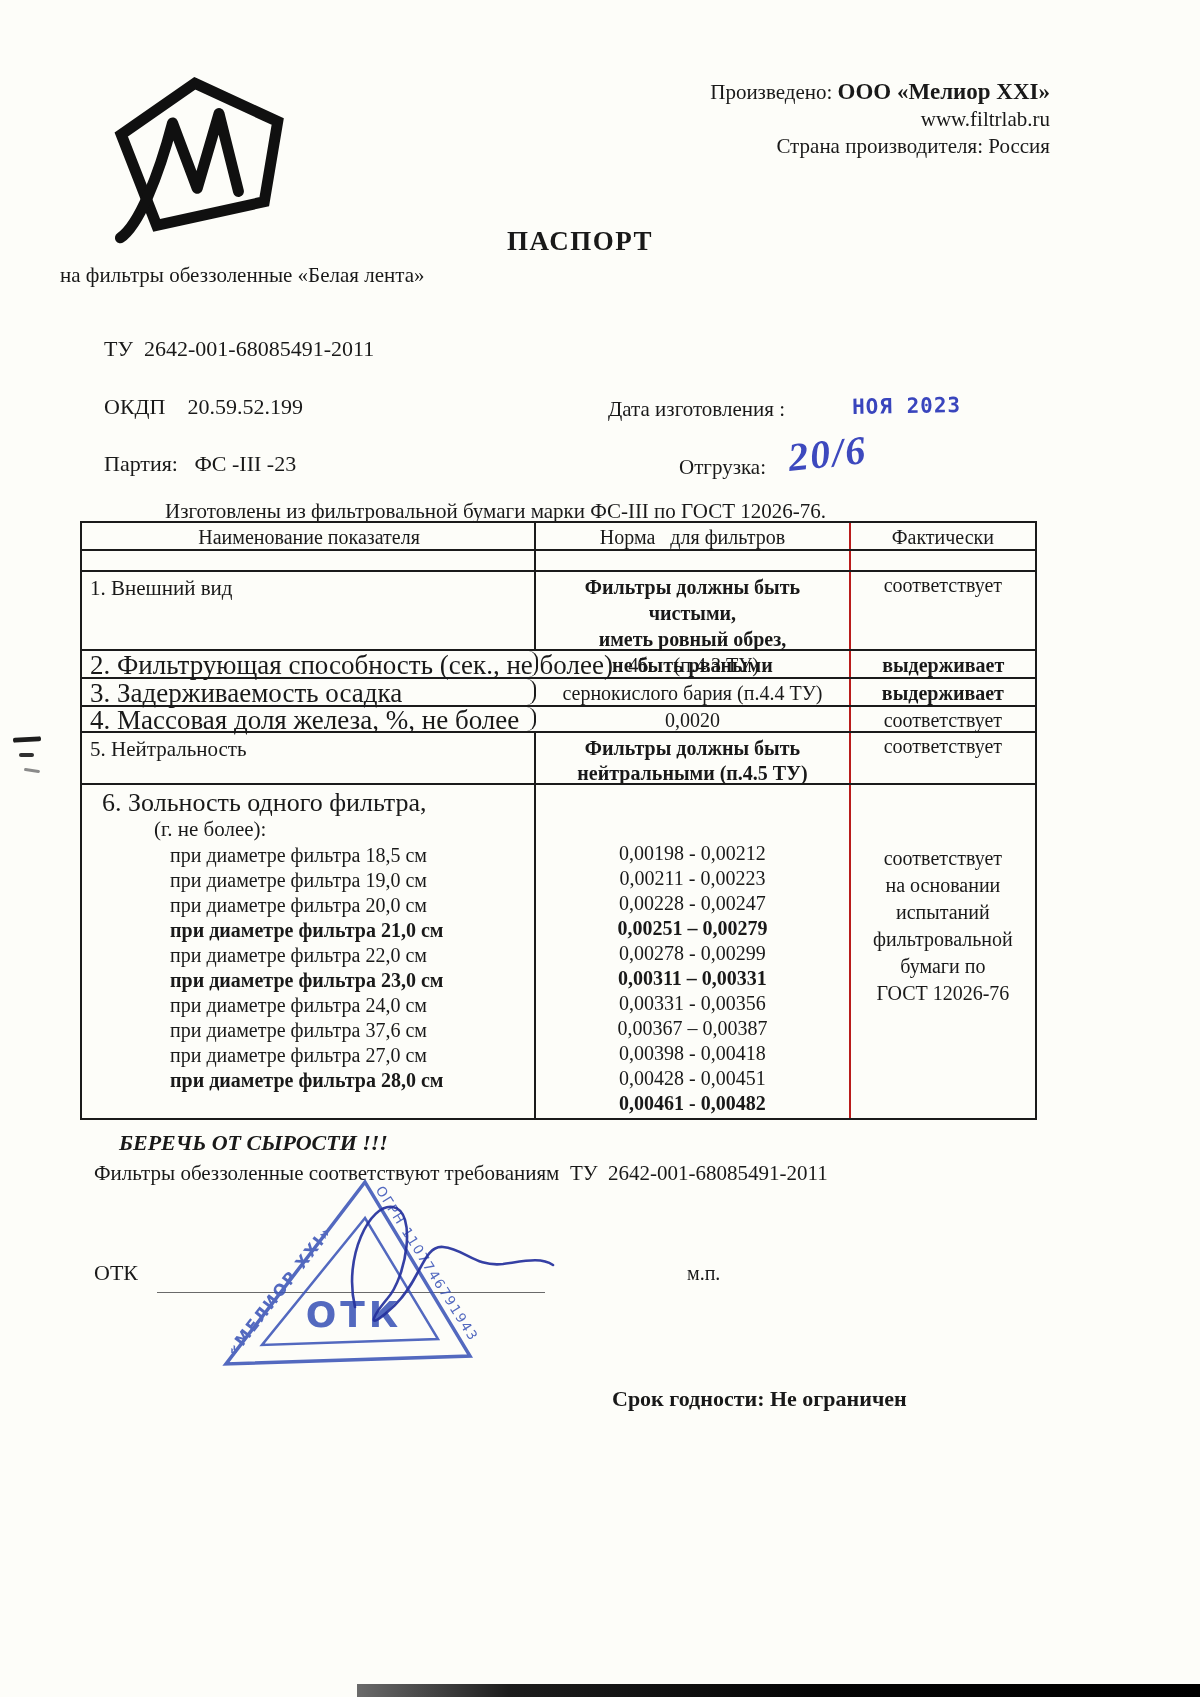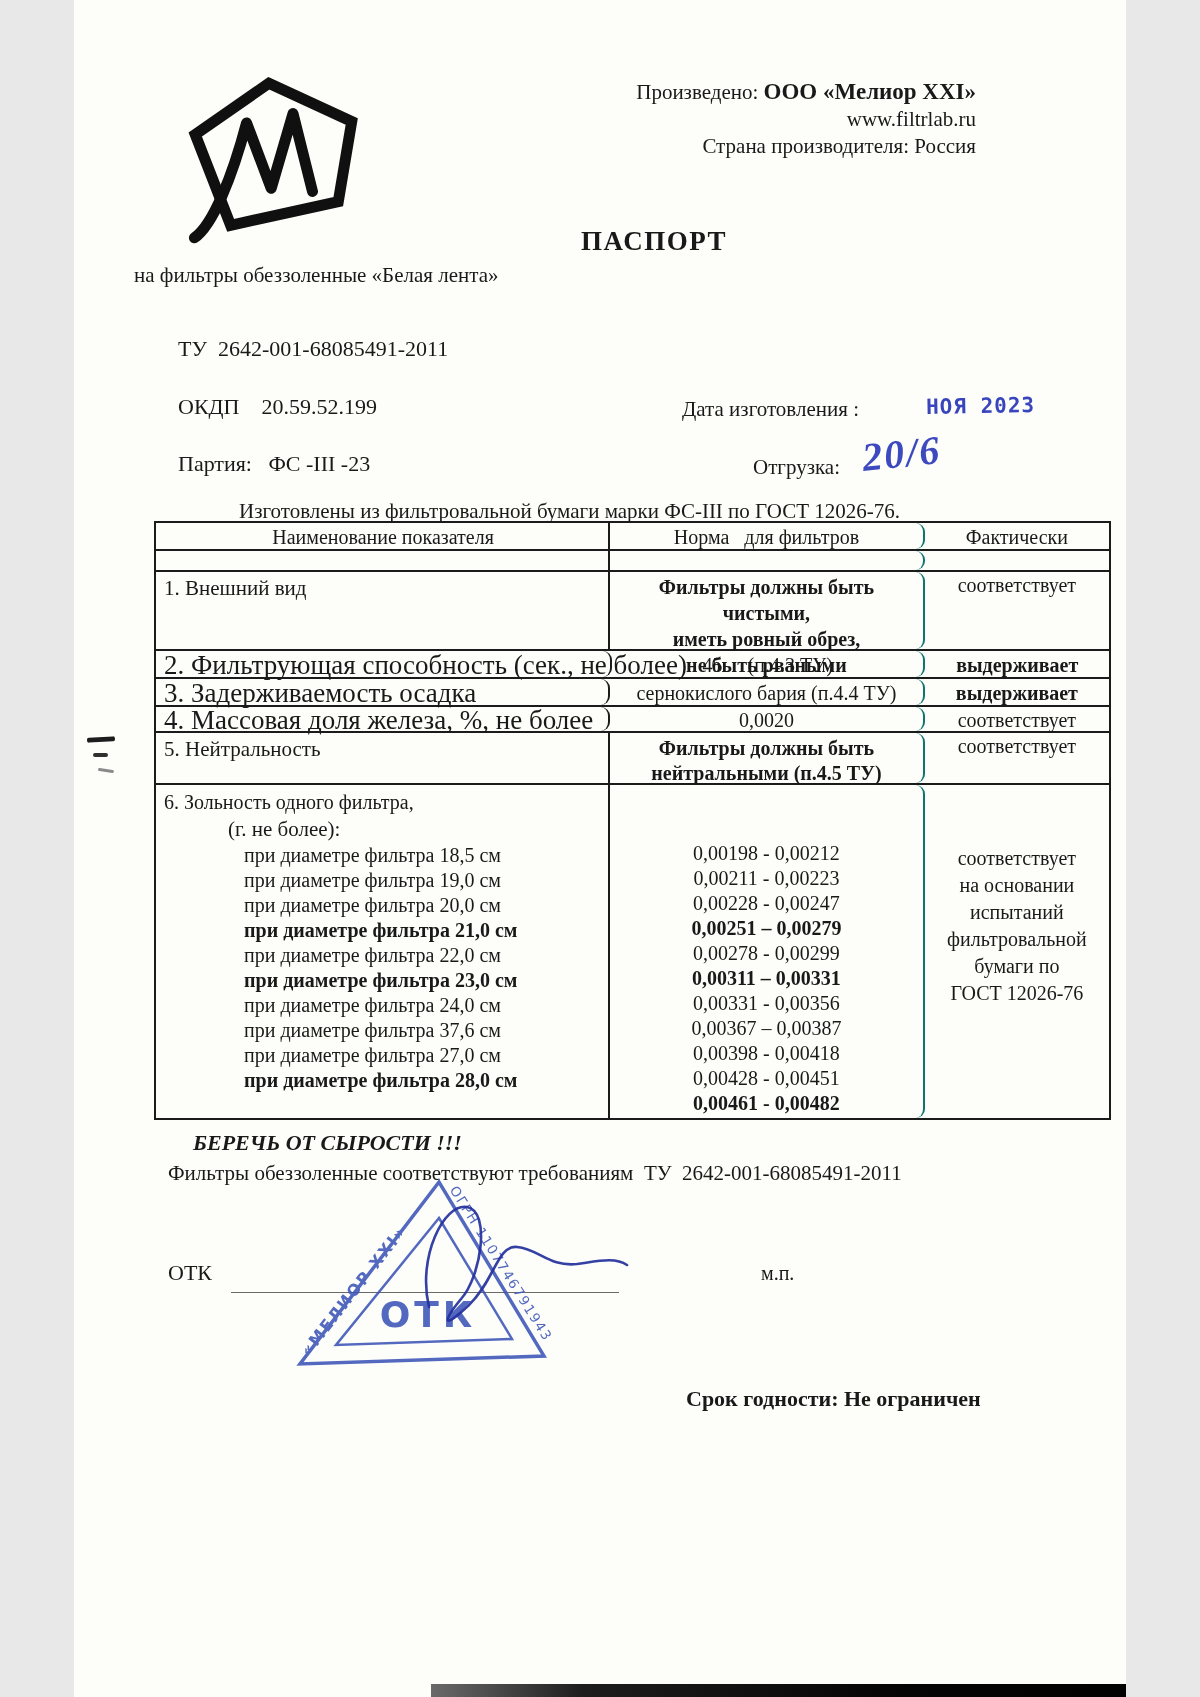--- a/index.html
+++ b/index.html
@@ -1,18 +1,18 @@
 <!DOCTYPE html>
 <html><head>
 <meta charset="utf-8">
 <style>
   * { margin:0; padding:0; box-sizing:border-box; }
   html,body { background:#e8e8e8; }
   .page {
-    position:relative; width:1052px; height:1697px; margin:0 auto;
+    position:relative; width:1200px; height:1697px; margin:0 auto;
     background:#fdfdf9; overflow:hidden;
     font-family:"Liberation Serif","DejaVu Serif",serif; color:#191919;
   }
   .abs { position:absolute; }
   .b { font-weight:bold; }
 
   
   .logo { left:110px; top:74px; width:182px; height:166px; overflow:visible; }
   .logo-outline { fill:none; stroke:#101010; stroke-width:11; stroke-linejoin:miter; }
   .logo-m { fill:none; stroke:#101010; stroke-width:11; stroke-linecap:round; stroke-linejoin:round; }
@@ -38,38 +38,38 @@
     left:788px; top:430px; font-size:40px; font-style:italic; font-weight:bold;
     color:#2936b8; transform:rotate(-6deg); letter-spacing:2px; opacity:.9;
   }
   .made-from { left:165px; top:499px; font-size:21px; }
 
   
   .spec-table { left:80px; top:521px; width:957px; border:2.5px solid #1b1b1b; font-size:20px; }
   .trow { display:flex; border-bottom:2px solid #1b1b1b; }
   .trow:last-child { border-bottom:none; }
   .c1 { width:456px; border-right:2px solid #1b1b1b; padding:2px 6px 0 8px; }
-  .c2 { width:316px; border-right:2px solid #0f766e; padding:2px 4px 4px 4px; text-align:center;border-radius:9px; }
+  .c2 { width:316px; border-right:2px solid #b91c1c; padding:2px 4px 4px 4px; text-align:center; }
   .c3 { width:185px; padding:2px 4px 0 4px; text-align:center; }
   .thead { height:28px; line-height:25px; }
   .thead .c1 { text-align:center; }
   .rspacer { height:21px; }
   .r1 { height:79px; }
   .r1 .c1 { padding-top:4px; font-size:21px; }
   .r1 .c2 { line-height:26px; font-weight:bold; }
   .r2 { height:28px; line-height:25px; }
   .r3 { height:28px; line-height:25px; }
   .r4 { height:26px; line-height:23px; }
   .r5 { height:52px; }
   .r5 .c1 { font-size:21px; padding-top:4px; }
   .r5 .c2 { line-height:25px; font-weight:bold; padding-top:3px; }
   .r2 .c1, .r3 .c1, .r4 .c1 { font-size:27px; white-space:nowrap;border-radius:9px; }
   .r6 { height:333px; }
   .r6 .c1 { padding-top:4px; }
-  .ash-title { font-size:20px; line-height:27px; }
+  .ash-title { font-size:26px; line-height:27px;margin-left:12px; }
   .ash-sub { font-size:21px; line-height:27px; padding-left:64px; }
   .ash-item { font-size:20px; line-height:25px; padding-left:80px; white-space:nowrap; }
   .ash-gap { height:54px; }
   .ash-norm { font-size:20px; line-height:25px; }
   .ash-gap2 { height:58px; }
   .fact-line { font-size:20px; line-height:27px; }
   .hv { font-weight:bold; }
 
   
   .warning { left:119px; top:1130px; font-size:22px;font-style:italic; }

